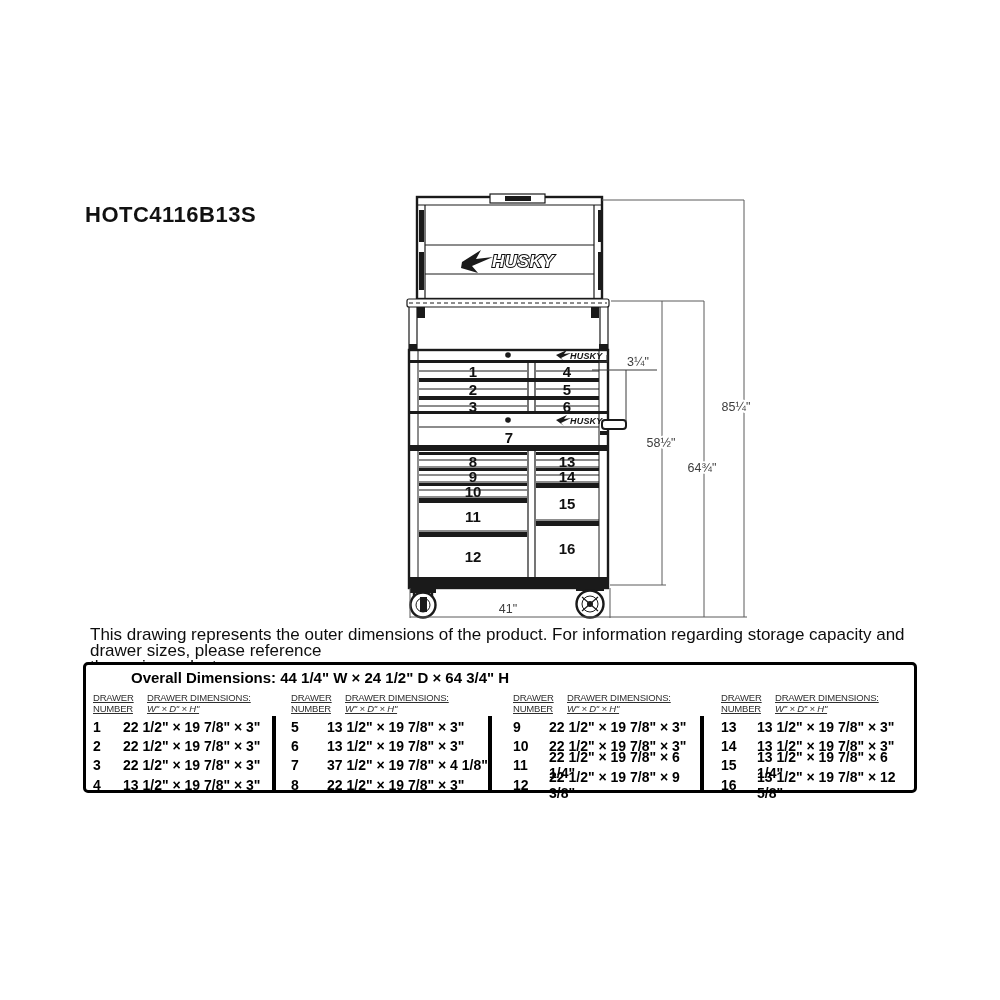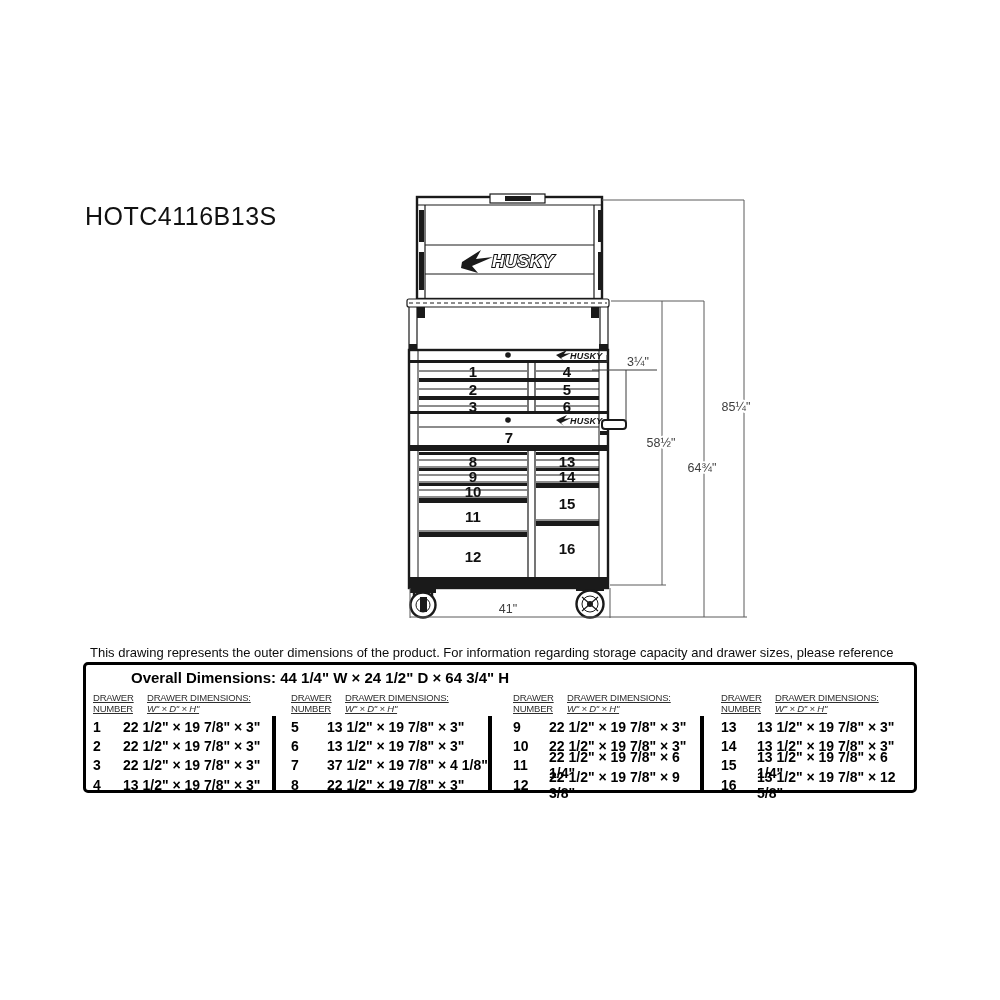--- a/index.html
+++ b/index.html
@@ -1,36 +1,36 @@
 <!DOCTYPE html>
 <html><head>
 <meta charset="utf-8">
 <style>
   html,body{margin:0;padding:0;background:#fff;}
   .canvas{position:relative;width:1000px;height:1000px;background:#fff;overflow:hidden;
           font-family:"Liberation Sans",sans-serif;color:#111;}
-  .title{position:absolute;left:85px;top:202px;font-size:25px;font-weight:400;letter-spacing:.5px;}
+  .title{position:absolute;left:85px;top:202px;font-size:22px;font-weight:700;letter-spacing:.5px;}
   .drawing-svg{position:absolute;left:0;top:0;}
 
   
   .ln{stroke:#1a1a1a;stroke-width:1.2;fill:none;}
   .lnthin{stroke:#1a1a1a;stroke-width:1;fill:none;}
   .ln2{stroke:#1a1a1a;stroke-width:2.4;fill:none;}
   .fillb{fill:#1a1a1a;stroke:none;}
   .wfill{fill:#fff;}
   .dim{stroke:#5a5a5a;stroke-width:1;fill:none;}
   .det{stroke:#3a3a3a;stroke-width:1;fill:none;}
   .dnum{font:700 15px "Liberation Sans",sans-serif;fill:#111;text-anchor:middle;dominant-baseline:central;}
   .dim-label{font:12.5px "Liberation Sans",sans-serif;fill:#3d3d3d;text-anchor:middle;
              paint-order:stroke;stroke:#fff;stroke-width:4px;stroke-linejoin:round;}
   .brand-big{font:italic 900 17px "Liberation Sans",sans-serif;fill:#fff;stroke:#111;stroke-width:2px;
              paint-order:stroke;letter-spacing:.5px;}
   .brand-small{font:italic 900 9px "Liberation Sans",sans-serif;fill:#111;letter-spacing:.2px;}
 
-  .note{position:absolute;left:90px;top:645px;width:840px;font-size:13px;line-height:16px;color:#0d0d0d;}
+  .note{position:absolute;left:90px;top:627px;width:840px;font-size:17px;line-height:16px;color:#0d0d0d;}
 
   .dim-table{position:absolute;left:83px;top:662px;width:834px;height:131px;border:3px solid #000;
              border-radius:5px;box-sizing:border-box;background:#fff;}
   .overall{margin:4px 0 0 45px;font-size:15px;font-weight:700;color:#000;}
   .groups{position:absolute;left:0;top:26px;right:0;bottom:0;display:flex;}
   .group{position:relative;box-sizing:border-box;padding-top:2px;}
   .g1{width:191px;padding-left:7px;}
   .g2{width:216px;padding-left:14px;}
   .g3{width:212px;padding-left:20px;}
   .g4{width:209px;padding-left:16px;}

